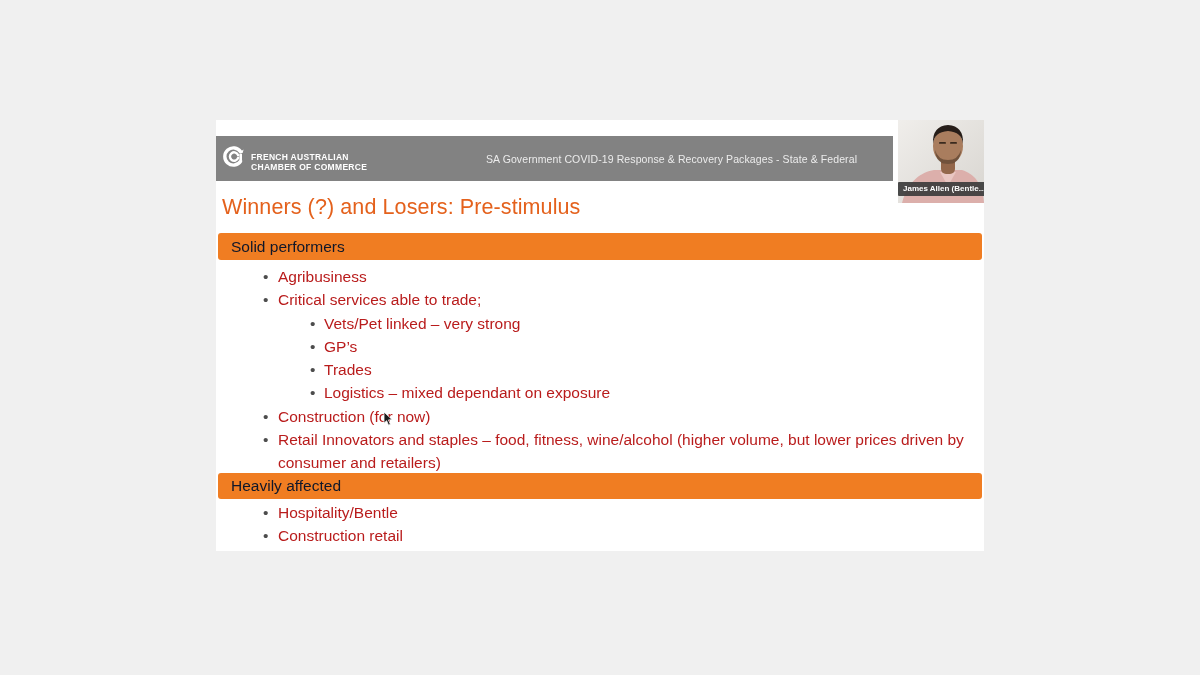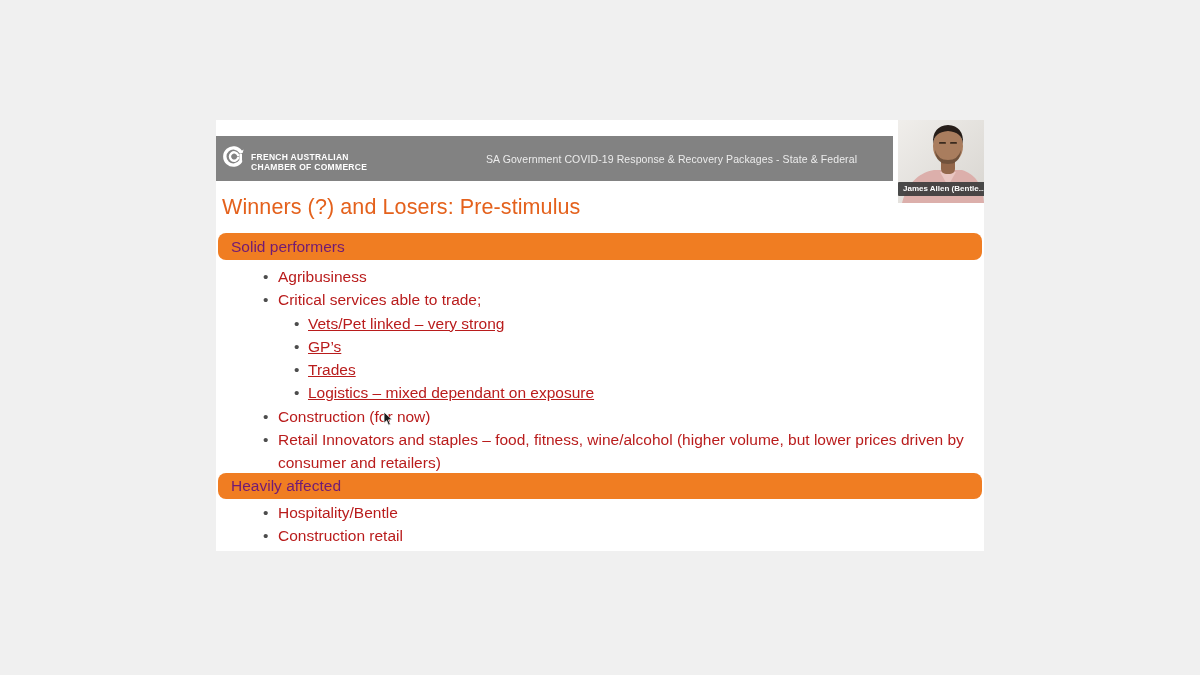--- a/index.html
+++ b/index.html
@@ -96,22 +96,22 @@
     letter-spacing: 0.1px;
     white-space: nowrap;
   }
 
   .banner {
     position: absolute;
     left: 2px;
     width: 764px;
     box-sizing: border-box;
     background: #f07d22;
-    border-radius: 8px;
-    color: #701a75;
+    border-radius: 3px;
+    color: #0f172a;
     font-size: 15.5px;
     display: flex;
     align-items: center;
     padding-left: 13px;
   }
   .banner.b1 { top: 113px; height: 27px; }
   .banner.b2 { top: 353px; height: 26px; }
 
   ul.bullets {
     position: absolute;
@@ -125,21 +125,21 @@
   }
   ul.u1 { top: 145px; width: 700px; }
   ul.u2 { top: 381px; width: 700px; }
   ul.bullets li { position: relative; }
   ul.bullets li::before {
     content: "\2022";
     position: absolute;
     left: -15px;
     color: #4d4d4d;
   }
-  ul.bullets li.lvl2 { margin-left: 30px; text-decoration: underline; }
+  ul.bullets li.lvl2 { margin-left: 46px; }
   ul.bullets li.lvl2::before { left: -14px; }
 
   .cursor {
     position: absolute;
     left: 167px;
     top: 292px;
     width: 11px;
     height: 15px;
     pointer-events: none;
   }

